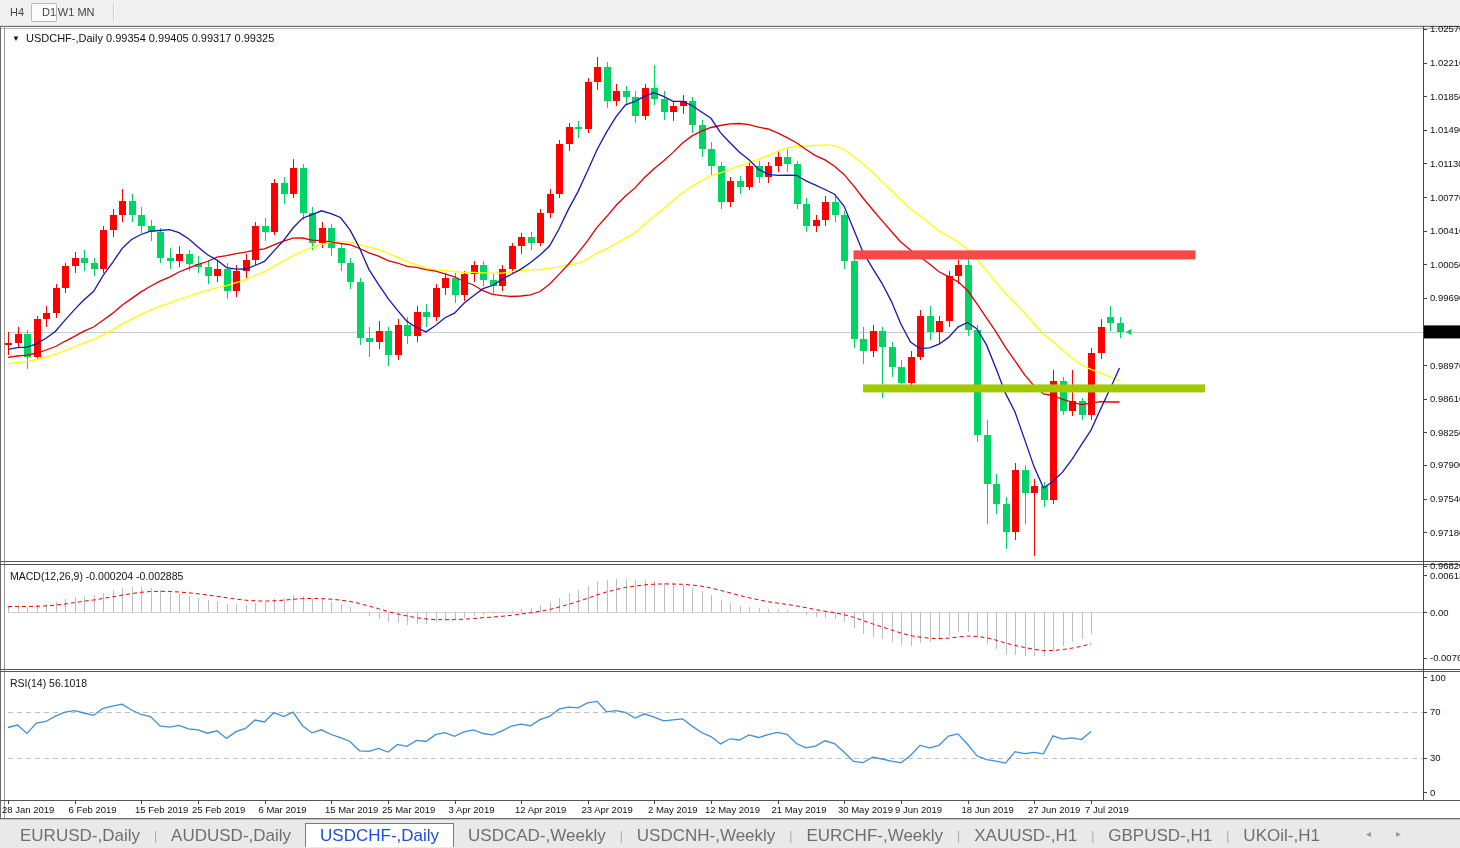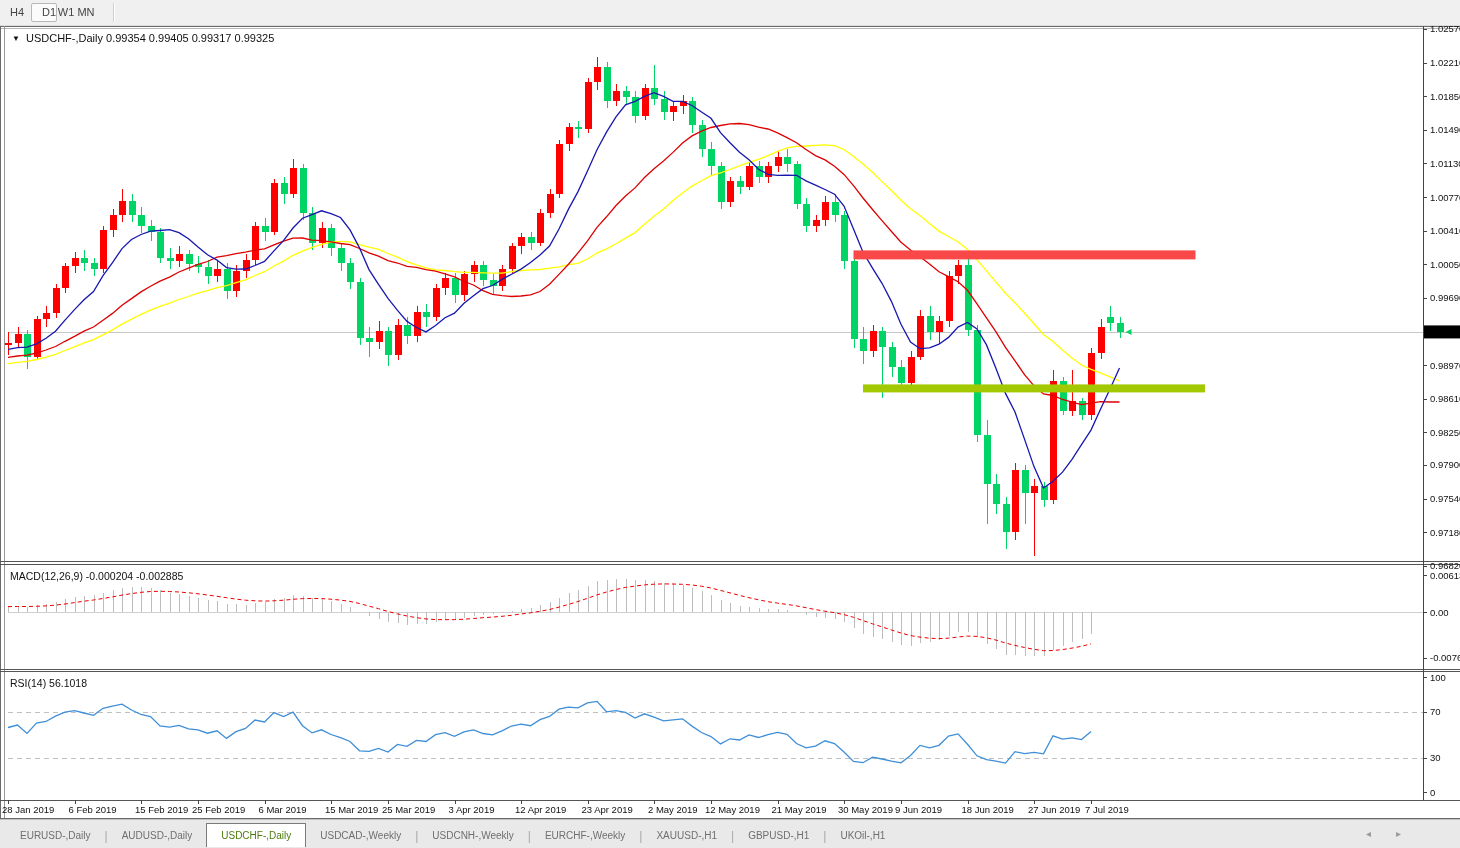--- a/index.html
+++ b/index.html
@@ -7,22 +7,22 @@
   
   #toolbar{position:absolute;left:0;top:0;width:1460px;height:26px;background:#f0f0f0;border-bottom:1px solid #dcdcdc;box-sizing:border-box;}
   .tf-btn{position:absolute;top:3px;width:26px;height:19px;line-height:19px;text-align:center;font-size:11px;color:#444;cursor:default;}
   .tf-btn.pressed{background:#fbfbfb;border:1px solid #b8b8b8;border-radius:2px;box-sizing:border-box;line-height:17px;text-align:right;}
   #tb-sep{position:absolute;left:113px;top:3px;width:1px;height:19px;background:#cfcfcf;border-right:1px solid #fff;}
   
   #chart-svg{position:absolute;left:0;top:0;}
   
   #tabbar{position:absolute;left:0;top:819px;width:1460px;height:29px;background:#e9e9e9;border-top:1px solid #c2c2c2;box-sizing:border-box;}
   #tabs{position:absolute;left:6px;top:0;height:29px;display:flex;align-items:flex-end;}
-  .tab{height:21px;line-height:21px;padding:0 14px;font-size:10px;color:#6f6f6f;margin-bottom:3px;white-space:nowrap;cursor:default;}
-  .tab.active{background:#ffffff;border:1px solid #7a7a7a;border-bottom:none;color:#4d7c0f;height:23px;line-height:23px;margin-bottom:2px;font-weight:400;}
+  .tab{height:21px;line-height:21px;padding:0 14px;font-size:17px;color:#6f6f6f;margin-bottom:3px;white-space:nowrap;cursor:default;}
+  .tab.active{background:#ffffff;border:1px solid #7a7a7a;border-bottom:none;color:#1d4ed8;height:23px;line-height:23px;margin-bottom:2px;font-weight:400;}
   .tab-div{color:#aaaaaa;font-size:12px;margin-bottom:6px;}
   .scroll-arrow{position:absolute;top:8px;font-size:10px;color:#9a9a9a;cursor:default;}
 </style>
 </head>
 <body>
 
 <div id="app">
 
   <div id="toolbar">
     <div class="tf-btn" style="left:4px">H4</div>

